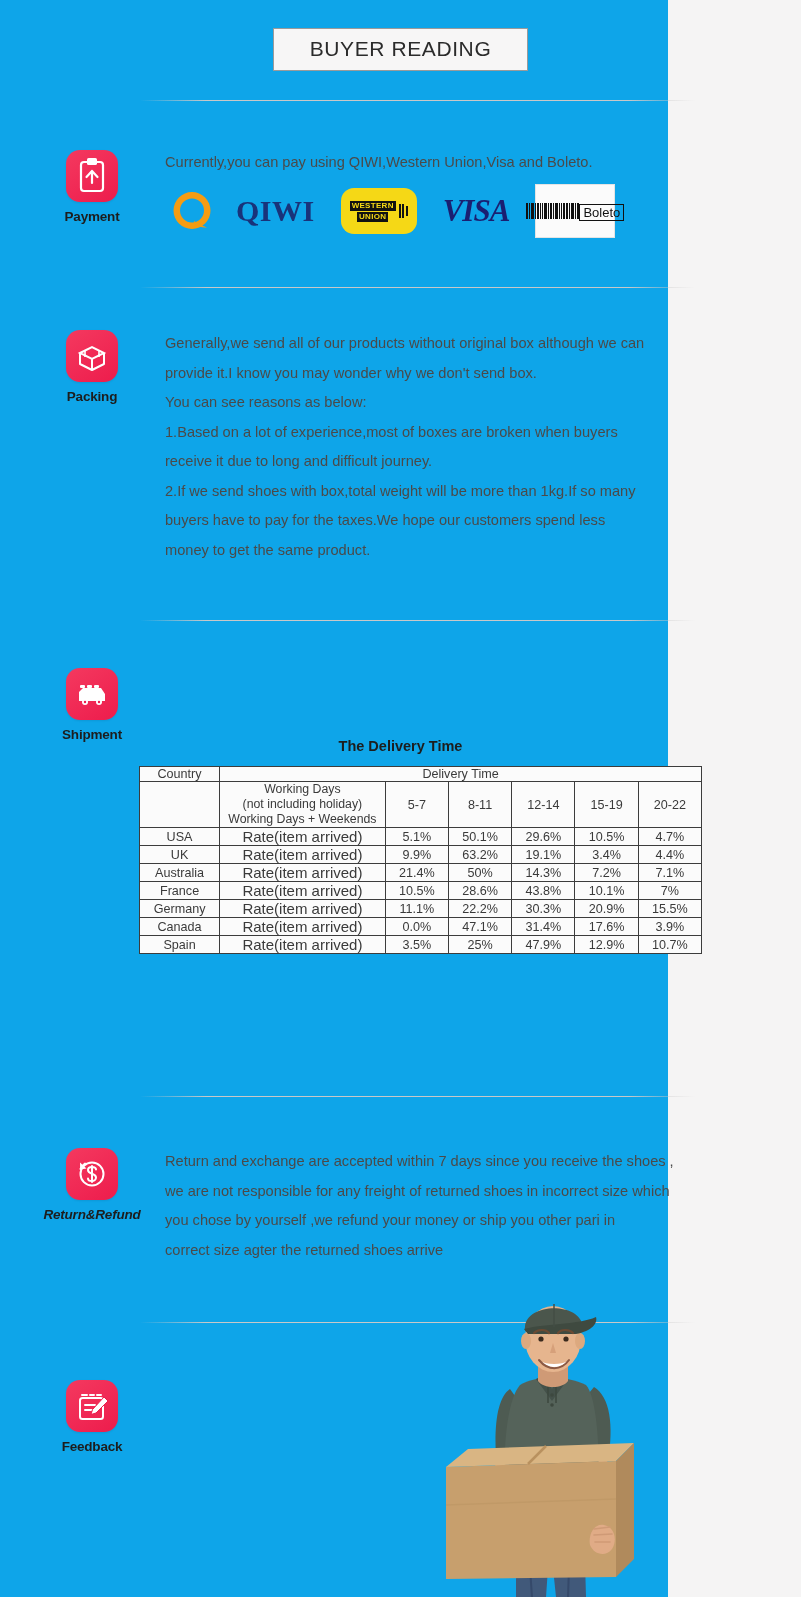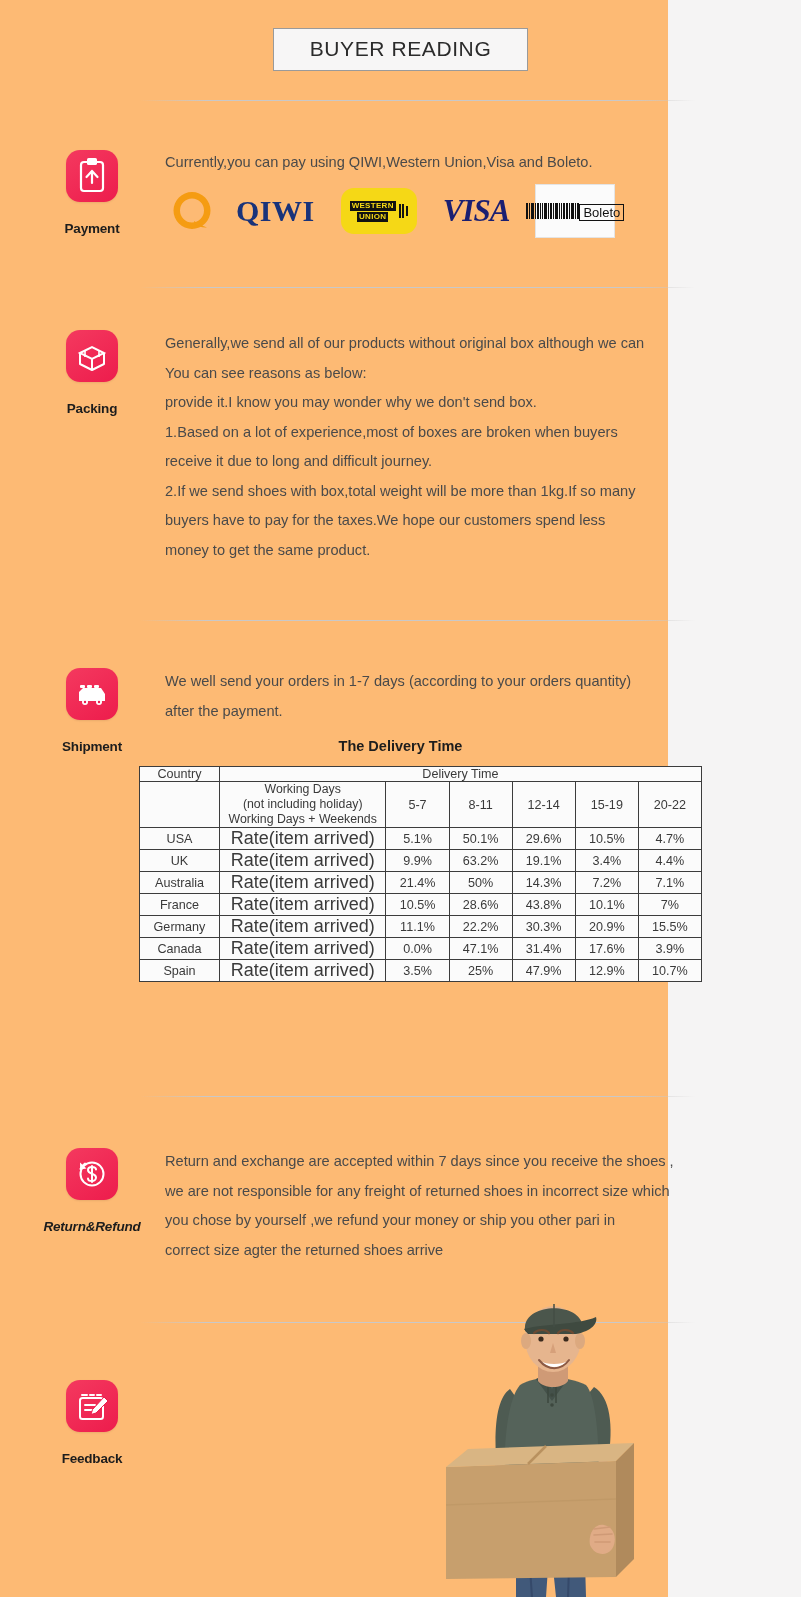--- a/index.html
+++ b/index.html
@@ -4,21 +4,21 @@
 <style>
   html, body { margin:0; padding:0; }
   body {
     width:801px; height:1597px;
     background:#f5f4f4;
     font-family:"Liberation Sans", sans-serif;
     color:#3a3a3a;
     position:relative;
     overflow:hidden;
   }
-  .page { position:relative; width:668px; height:1597px; background:#fdba74; }
+  .page { position:relative; width:668px; height:1597px; background:#0ea5e9; }
 
   
   .title-wrap { position:absolute; left:0; top:28px; width:801px; text-align:center; }
   .title-box {
     display:inline-block;
     border:1.5px solid #9a9a9a;
     background:#f7f6f6;
     padding:8px 36px 9px 36px;
     font-size:21px;
     letter-spacing:0.6px;
@@ -33,21 +33,21 @@
   }
   .icon-col { position:absolute; width:120px; text-align:center; }
   .icon-badge {
     width:52px; height:52px; border-radius:14px;
     background:linear-gradient(145deg,#f4395f,#ed1c4c);
     margin:0 auto; position:relative;
     box-shadow:0 1px 2px rgba(0,0,0,.08);
   }
   .icon-badge svg { position:absolute; left:0; top:0; }
   .icon-label {
-    margin-top:19px; font-size:13.5px; font-weight:700; color:#1d1d1d;
+    margin-top:7px; font-size:13.5px; font-weight:700; color:#1d1d1d;
     letter-spacing:-0.2px;
   }
 
   .body-text { position:absolute; font-size:14.6px; color:#4a4a4a; line-height:29.5px; }
   .body-text p { margin:0; white-space:nowrap; }
 
   
   .logos { position:absolute; display:flex; align-items:center; gap:26px; }
   .logo-qiwi { display:flex; align-items:center; gap:20px; }
   .qiwi-text { font-size:30px; font-weight:700; color:#19337a; letter-spacing:0.5px;
@@ -89,21 +89,21 @@
     font-size:12.6px; color:#3a3a3a;
   }
   table.delivery td, table.delivery th {
     border:1px solid #3c3c3c; font-weight:400; text-align:center;
     padding:0 4px; background:#fbfbfb;
   }
   td.col-country { width:74px; }
   td.col-days    { width:170px; text-align:center; }
   td.col-range   { width:57px; }
   td.wdays { text-align:left; padding:4px 6px; line-height:15px; font-size:12.3px; }
-  td.rate  { font-size:18px; }
+  td.rate  { font-size:15px; }
 
   
   .courier { position:absolute; right:0; bottom:0; width:240px; height:320px; }
 </style>
 </head>
 <body>
 
 <div class="page">
 
   <div class="title-wrap">
@@ -189,22 +189,22 @@
         <path d="M14 23 L14 34 L26 40 L38 34 L38 23" fill="none" stroke="#fff" stroke-width="2" stroke-linejoin="round"></path>
         <path d="M26 29 L26 40" fill="none" stroke="#fff" stroke-width="2"></path>
         <path d="M19 20 L19 27 M33 20 L33 27" fill="none" stroke="#fff" stroke-width="1.6"></path>
       </svg>
     </div>
     <div class="icon-label">Packing</div>
   </div>
 
   <div class="body-text" style="left:165px; top:329px; width:545px;">
     <p>Generally,we send all of our products without original box although we can</p>
+    <p>provide it.I know you may wonder why we don't send box.</p>
     <p>You can see reasons as below:</p>
-    <p>provide it.I know you may wonder why we don't send box.</p>
     <p>1.Based on a lot of experience,most of boxes are broken when buyers</p>
     <p>receive it due to long and difficult journey.</p>
     <p>2.If we send shoes with box,total weight will be more than 1kg.If so many</p>
     <p>buyers have to pay for the taxes.We hope our customers spend less</p>
     <p>money to get the same product.</p>
   </div>
 
   <div class="divider" style="top:620px;"></div>
 
   <div class="icon-col" style="left:32px; top:668px;">
@@ -216,24 +216,20 @@
         <rect x="28" y="17" width="5" height="3" rx="1" fill="#fff"></rect>
         <circle cx="19" cy="34" r="3" fill="#fff"></circle>
         <circle cx="33" cy="34" r="3" fill="#fff"></circle>
         <circle cx="19" cy="34" r="1.2" fill="#ed1c4c"></circle>
         <circle cx="33" cy="34" r="1.2" fill="#ed1c4c"></circle>
       </svg>
     </div>
     <div class="icon-label">Shipment</div>
   </div>
 
-  <div class="body-text" style="left:165px; top:667px; width:545px;">
-    <p>We well send your orders in 1-7 days (according to your orders quantity)</p>
-    <p>after the payment.</p>
-  </div>
 
   <div class="tbl-title" style="top:738px; left:0;">The Delivery Time</div>
 
   <table class="delivery" style="left:139px; top:766px; width:563px;">
     <tbody>
       <tr>
         <td class="col-country">Country</td>
         <td colspan="6">Delivery Time</td>
       </tr>
       <tr>

